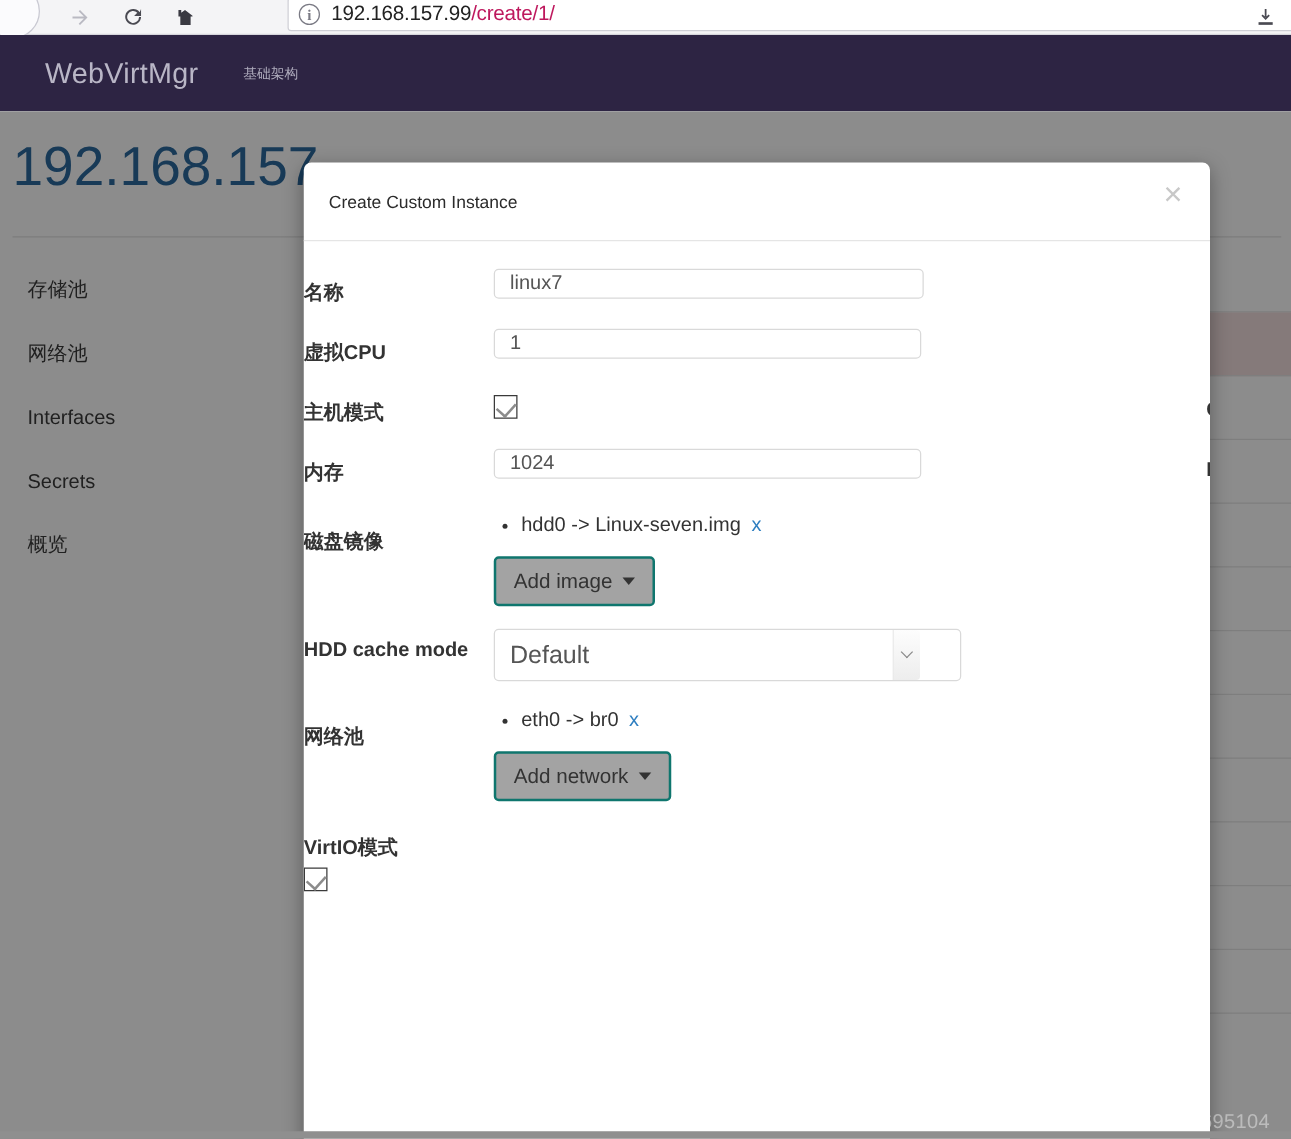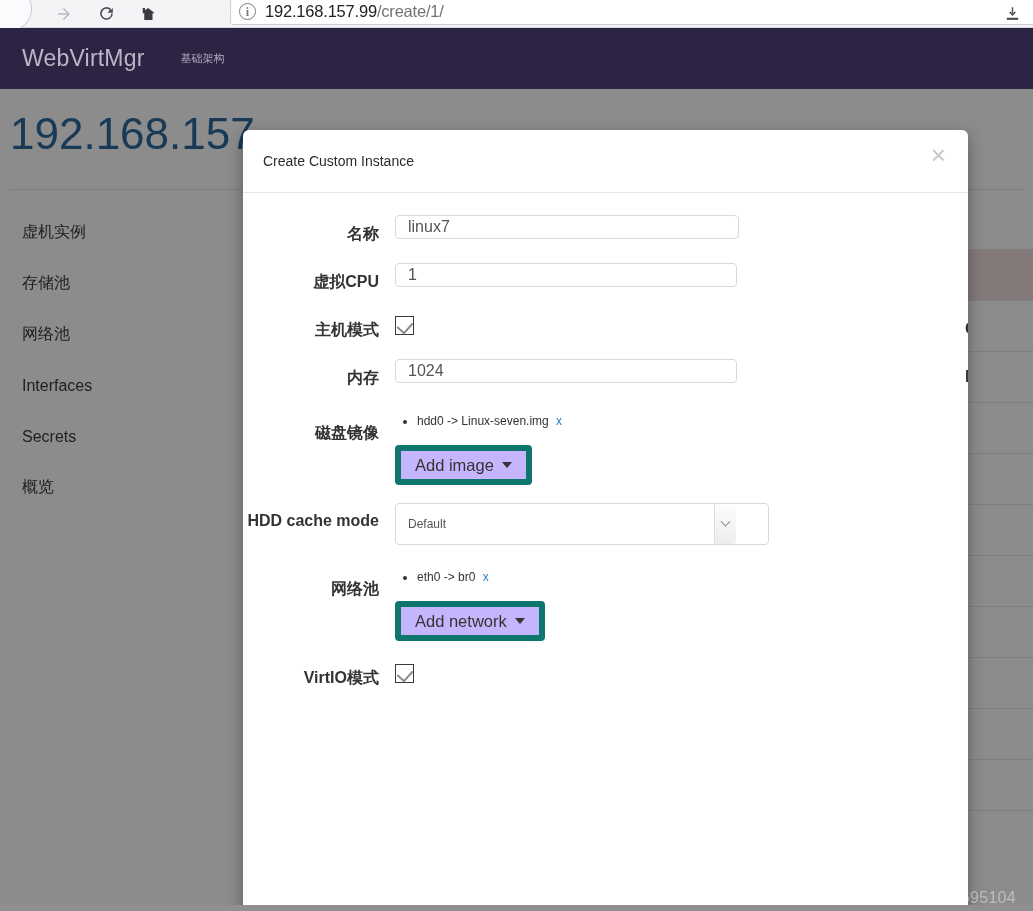--- a/index.html
+++ b/index.html
@@ -42,31 +42,31 @@
   }
   .url-info-icon {
     width: 17px; height: 17px; border-radius: 50%;
     border: 1.6px solid #7a7a84;
     color: #7a7a84; font-size: 12px; font-weight: bold;
     display: flex; align-items: center; justify-content: center;
     flex: none; margin-right: 9px; line-height: 1;
     font-family: "Liberation Serif", serif;
   }
   .url-text { font-size: 16.5px; color: #222; white-space: nowrap; letter-spacing: -0.2px;}
-  .url-text .path { color: #737373; text-align: right; }
+  .url-text .path { color: #be185d; text-align: right; }
   .chrome-right {
     position: absolute; right: 0; top: 0; height: 27px; width: 42px;
     display: flex; align-items: center; justify-content: center; color: #4a4a52;
   }
 
   
   .page { position: absolute; top: 28px; left: 0; width: 1033px; height: 883px; background: #ffffff; }
   .navbar {
     height: 61px; background: #2d2443;
-    display: flex; align-items: center; padding-left: 22px; gap: 36px;
+    display: flex; align-items: center; padding-left: 36px; gap: 36px;
   }
   .brand { color: #b9b6c6; font-size: 23px; letter-spacing: .2px; }
   .nav-link { color: #b0adbe; font-size: 11px; }
 
   .content { position: relative; height: 822px; background: #ffffff; }
   .page-title {
     position: absolute; left: 10px; top: 20px;
     font-size: 44px; color: #2c6a9e; white-space: nowrap;
   }
   .hr-title { position: absolute; left: 10px; top: 100px; width: 1015px; height: 1px; background: #e4e4e4; }
@@ -102,21 +102,21 @@
   .modal-close {
     position: absolute; right: 22px; top: 12px;
     font-size: 26px; color: #c8c8c8; line-height: 1;
     background: none; border: none; cursor: pointer;
     font-family: "Liberation Sans", sans-serif;
   }
   .modal-body { flex: 1; padding: 22px 0 0 0; overflow: hidden; }
 
   .form-row { display: flex; align-items: flex-start; margin-bottom: 18px; }
   .form-label {
-    width: 152px; flex: none; text-align: right;
+    width: 152px; flex: none; 
     font-size: 16px; font-weight: bold; color: #333;
     padding-right: 16px; padding-top: 9px;
   }
   .form-field { flex: 1; position: relative; }
   .unit {
     position: absolute; left: 570px; top: 9px;
     font-size: 16px; font-weight: bold; color: #333;
   }
 
   .txt-input {
@@ -135,42 +135,42 @@
   }
   .cbx::after {
     content: "";
     position: absolute; left: 4px; top: 2px;
     width: 8px; height: 12px;
     border: solid #8c8c8c; border-width: 0 2px 2px 0;
     transform: rotate(42deg);
   }
 
   .bullet-list { list-style: disc; margin: 0 0 10px 22px; padding: 0; }
-  .bullet-list li { font-size: 12px; color: #333; line-height: 28px; }
+  .bullet-list li { font-size: 16px; color: #333; line-height: 28px; }
   .rm-link { color: #2f7fc1; text-decoration: none; margin-left: 4px; }
 
   .dropdown-btn {
     display: inline-flex; align-items: center; gap: 8px;
     height: 40px; padding: 0 14px;
-    background: #c4b5fd; border: 6px solid #0f766e; border-radius: 4px;
+    background: #a3a3a3; border: 2px solid #0f766e; border-radius: 4px;
     font-size: 16.5px; color: #333; cursor: pointer;
     font-family: "Liberation Sans", sans-serif;
   }
   .caret {
     width: 0; height: 0;
     border-left: 5px solid transparent; border-right: 5px solid transparent;
     border-top: 6px solid #333;
   }
 
   .select-wrap { position: relative; width: 342px; }
   .select-box {
     width: 374px; height: 42px;
     border: 1px solid #d9d9d9; border-radius: 4px; background: #fff;
     display: flex; align-items: center; padding: 0 12px;
-    font-size: 12px; color: #555;
+    font-size: 20px; color: #555;
   }
   .select-arrow {
     position: absolute; right: 1px; top: 1px; width: 22px; height: 40px;
     background: linear-gradient(#fdfdfd, #ededed);
     border-left: 1px solid #dedede;
     border-radius: 0 3px 3px 0;
     display: flex; align-items: center; justify-content: center;
   }
   .select-arrow span {
     display: block; width: 7px; height: 7px;
@@ -237,21 +237,20 @@
   <div class="navbar">
     <div class="brand">WebVirtMgr</div>
     <div class="nav-link">基础架构</div>
   </div>
 
   <div class="content">
     <div class="page-title">192.168.157</div>
     <div class="hr-title"></div>
 
     <div class="sidebar">
-      <div class="side-item">虚机实例</div>
       <div class="side-item">存储池</div>
       <div class="side-item">网络池</div>
       <div class="side-item">Interfaces</div>
       <div class="side-item">Secrets</div>
       <div class="side-item">概览</div>
     </div>
 
     <div class="bg-table">
       <div class="bg-row"></div>
       <div class="bg-row highlight"></div>
@@ -344,21 +343,21 @@
                 <a class="rm-link" href="#">x</a>
               </li>
             </ul>
             <button class="dropdown-btn">
               <span>Add network</span>
               <span class="caret"></span>
             </button>
           </div>
         </div>
 
-        <div class="form-row" style="margin-top:18px;">
+        <div class="form-row" style="margin-top:18px;flex-direction:column;">
           <div class="form-label">VirtIO模式</div>
           <div class="form-field">
             <span class="cbx"></span>
           </div>
         </div>
 
       </div>
 
     </div>
 

